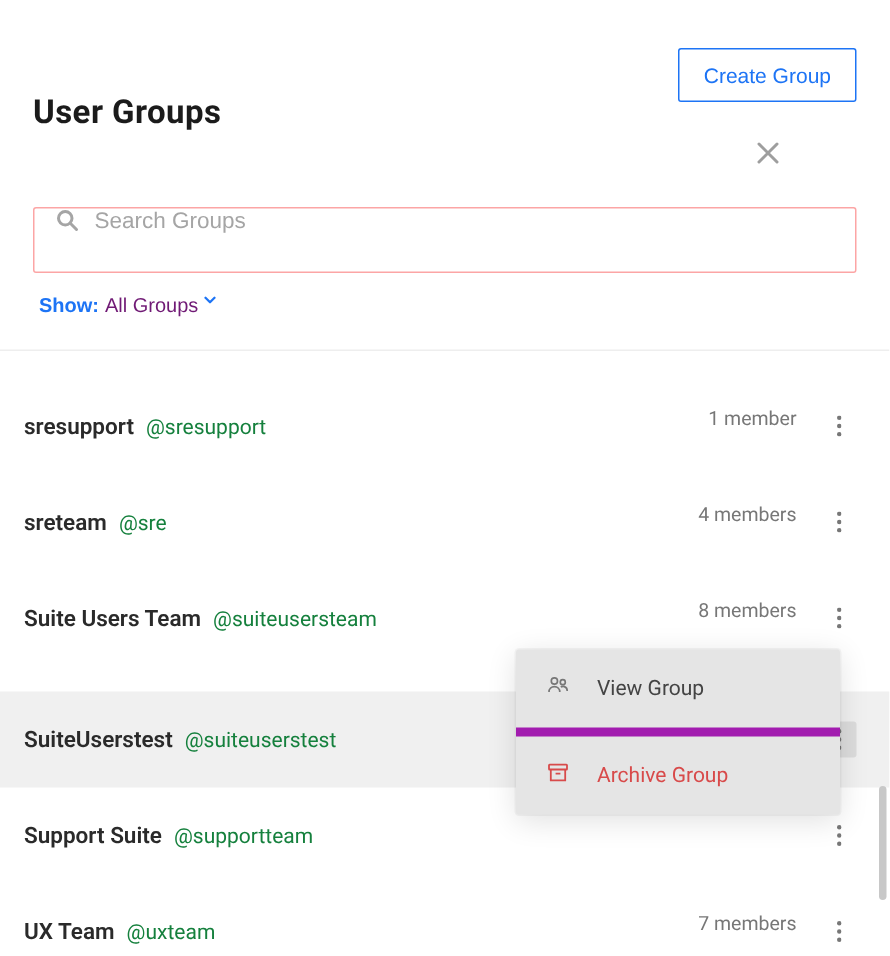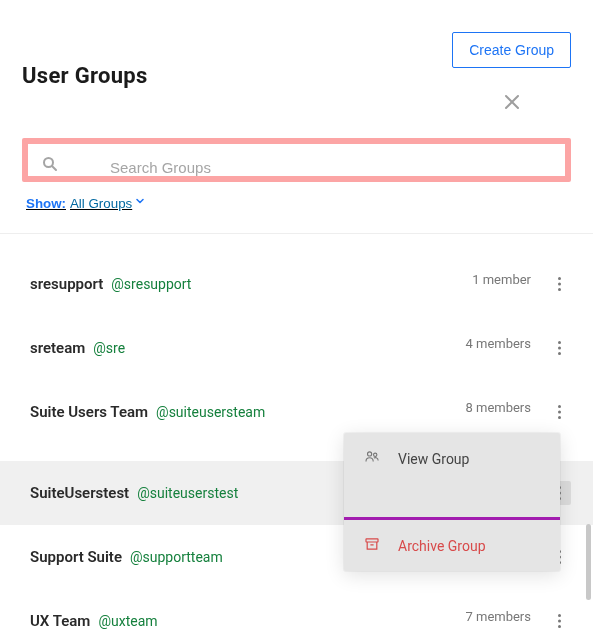--- a/index.html
+++ b/index.html
@@ -50,27 +50,26 @@
       font-size: 22px;
       cursor: pointer;
       padding: 4px;
       line-height: 1;
     }
     .search-wrap {
       padding: 0 22px;
     }
     .search-field {
       position: relative;
-      border: 6px solid #fca5a5;
+      border: 1px solid #fca5a5;
       border-radius: 2px;
       height: 44px;
       display: flex;
-      align-items: flex-end;
+      align-items: flex-start;
       padding: 0 14px;
-      gap: 42px;
     }
     .search-icon {
       color: #a5a5a5;
       flex-shrink: 0;
     }
     .search-input {
       border: none;
       outline: none;
       font-size: 15px;
       color: #333;
@@ -86,50 +85,49 @@
       display: flex;
       align-items: center;
       gap: 4px;
       font-size: 13px;
     }
     .filter-label {
       color: #1d74f5;
       font-weight: 600;
     }
     .filter-value {
-      color: #0369a1;
+      color: #701a75;
       font-weight: 500;
     }
     .filter-chevron {
       color: #1d74f5;
       font-size: 10px;
     }
     .filter-btn {
       background: none;
       border: none;
       cursor: pointer;
       padding: 0;
       display: flex;
       align-items: flex-start;
       gap: 4px;
-      text-decoration: underline;
     }
     .divider {
       height: 1px;
       background: #eeeeee;
       width: 100%;
     }
     .list {
       margin-top: 18px;
     }
     .row {
       display: flex;
       align-items: center;
       justify-content: space-between;
-      padding: 20px 22px 20px 30px;
+      padding: 20px 22px 20px 16px;
       position: relative;
     }
     .row.selected {
       background: #f0f0f0;
       margin-top: 17px;
     }
     .row-left {
       display: flex;
       align-items: baseline;
       gap: 8px;
@@ -188,22 +186,21 @@
     }
     .popover-item {
       display: flex;
       align-items: center;
       gap: 18px;
       padding: 16px 20px;
       cursor: pointer;
       font-size: 14px;
     }
     .popover-item + .popover-item {
-      border-top: 3px solid #a21caf;
-      margin-top: 33px;
+      border-top: 6px solid #a21caf;
     }
     .popover-item.view {
       color: #444;
     }
     .popover-item.archive {
       color: #d84a4a;
     }
     .popover-icon {
       flex-shrink: 0;
     }

